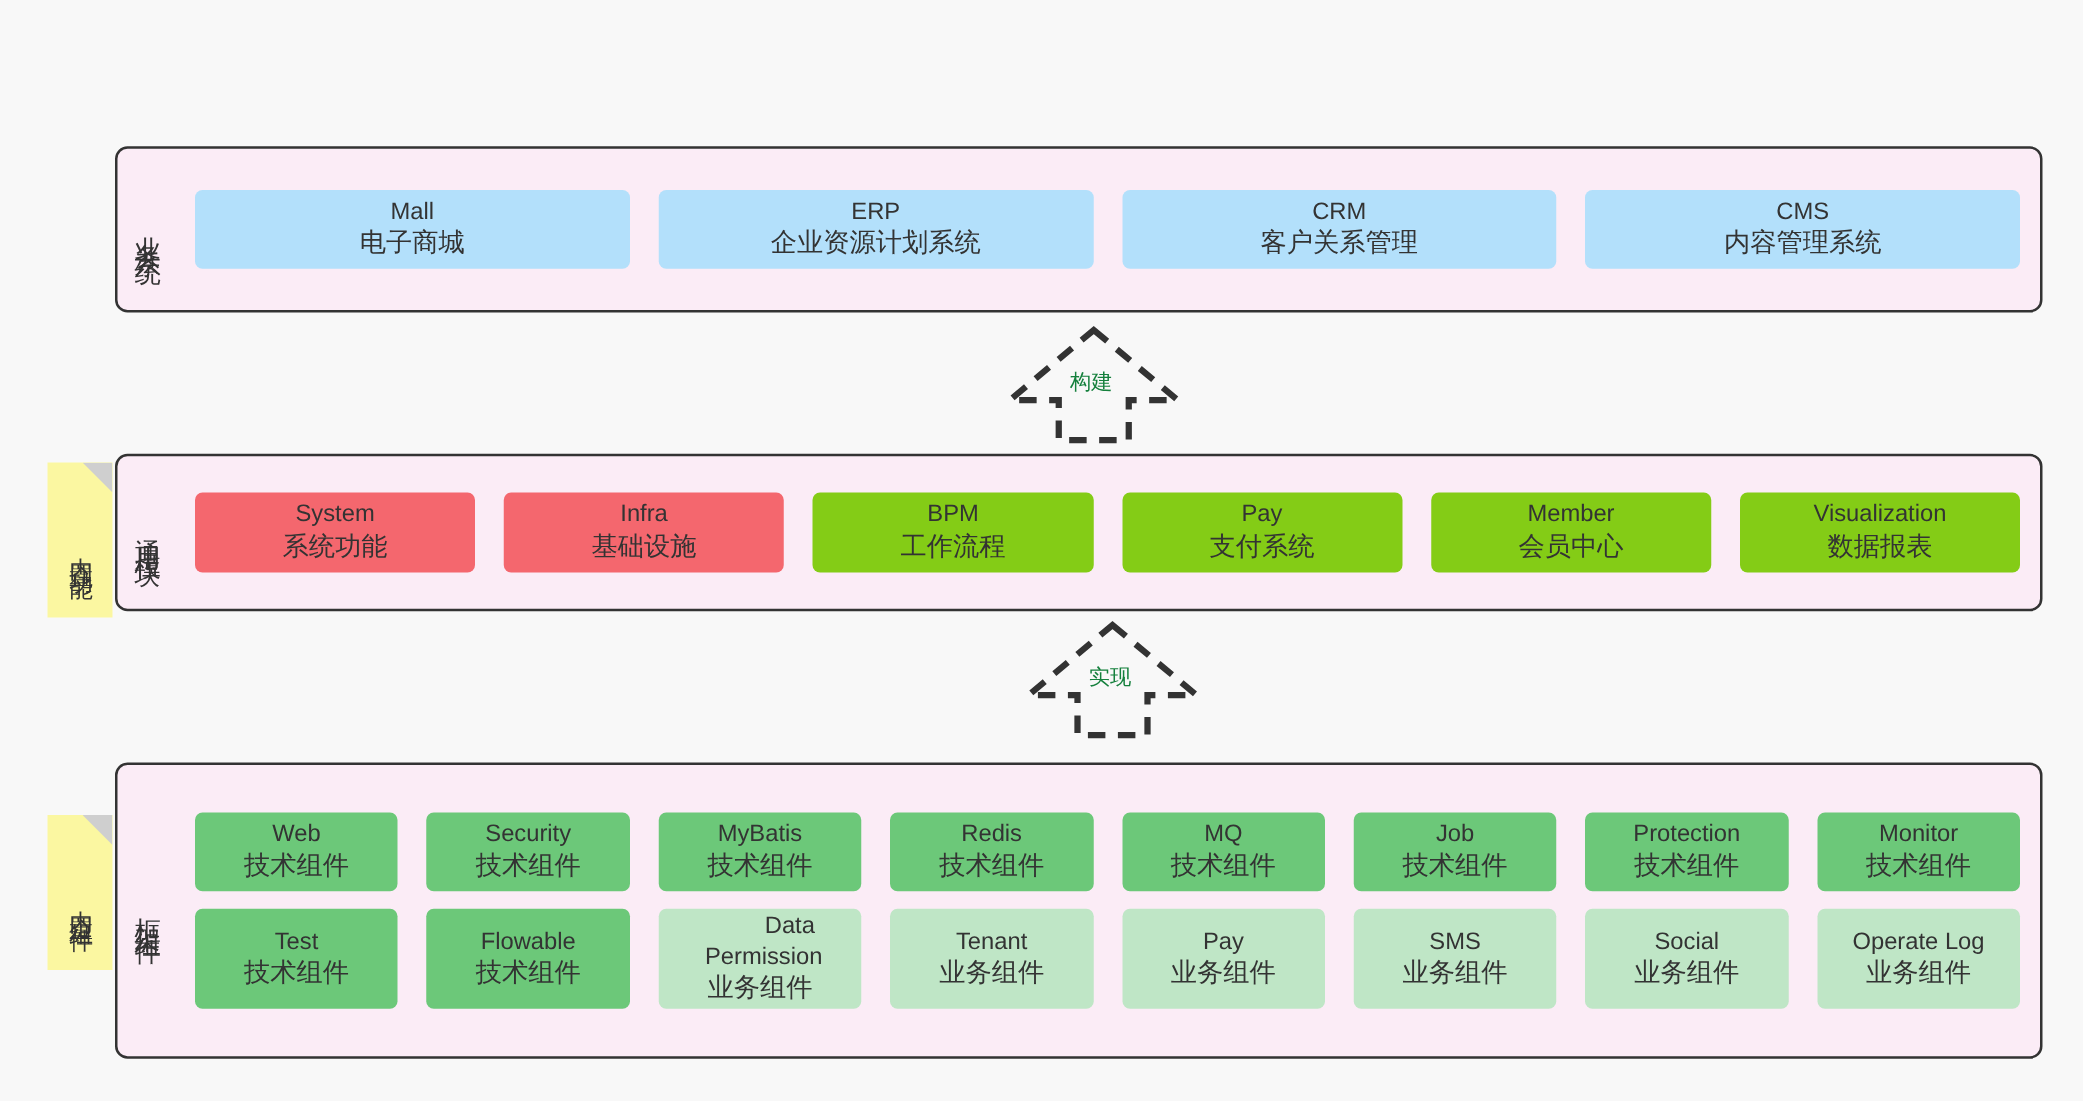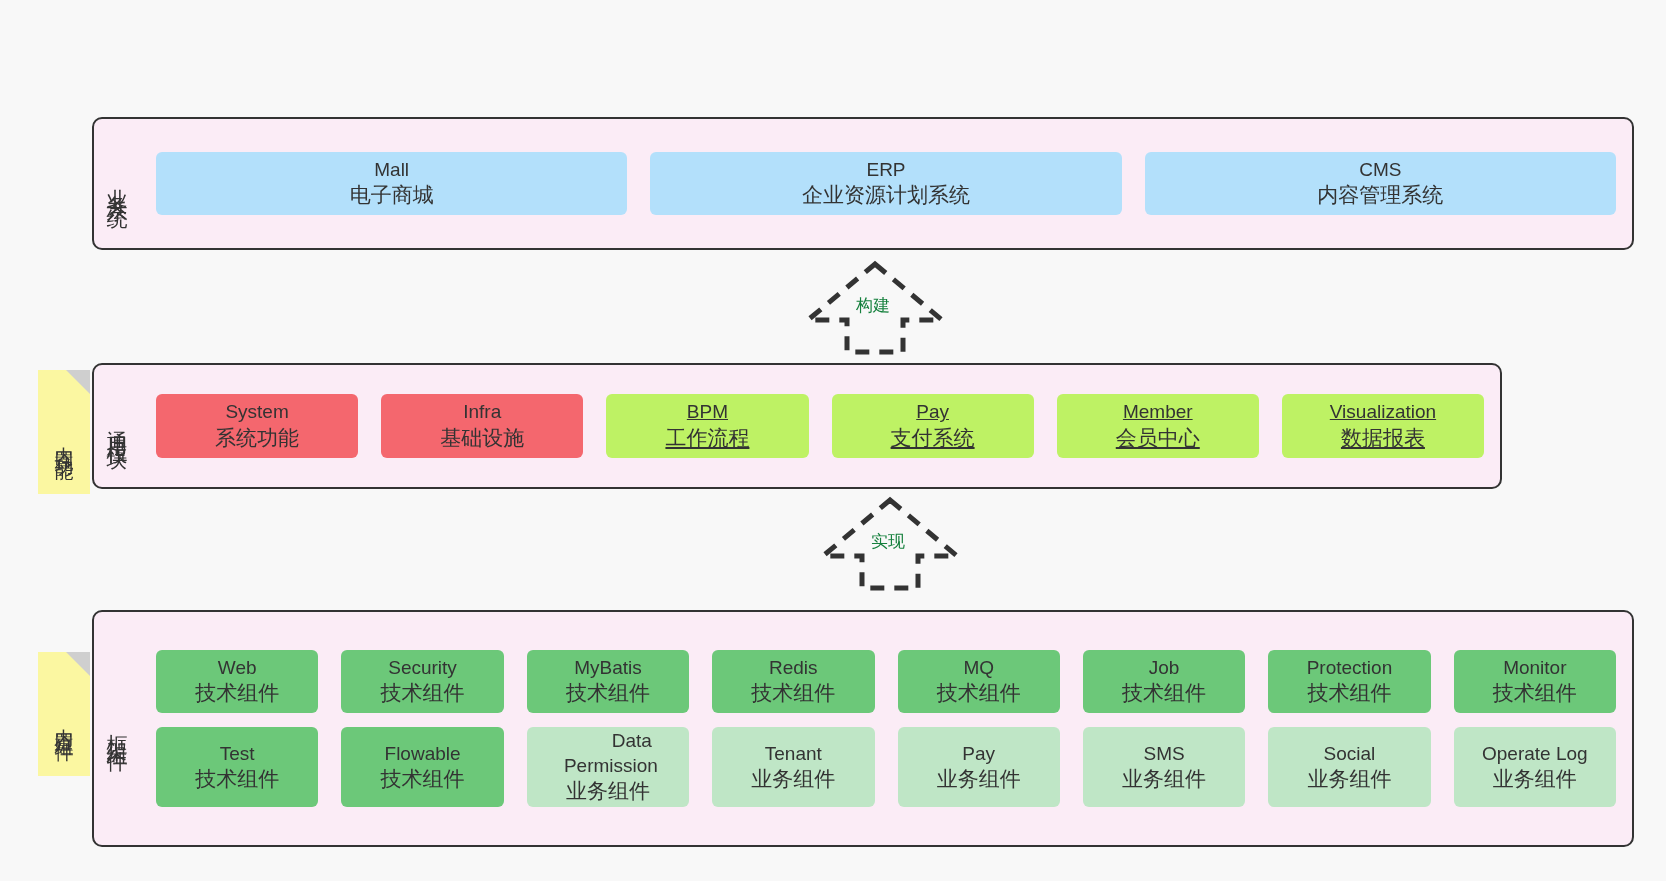--- a/index.html
+++ b/index.html
@@ -67,21 +67,21 @@
     text-align: center;
     color: #333333;
     line-height: 1.28;
     padding: 6px 4px;
   }
   .card .t1 { font-size: 19px; }
   .card .t2 { font-size: 21px; }
 
   .c-blue      { background: #b3e0fb; }
   .c-red       { background: #f4676e; }
-  .c-pink      { background: #bef264; text-decoration: underline; }
+  .c-pink      { background: #84cc16; }
   .c-green     { background: #6cc879; }
   .c-lightgreen{ background: #bfe6c6; }
 
   
   .note {
     position: absolute;
     background: #fbf7a1;
     display: flex;
     align-items: center;
     justify-content: center;
@@ -127,38 +127,42 @@
       <div class="row">
         <div class="card c-blue">
           <div class="t1">Mall</div>
           <div class="t2">电子商城</div>
         </div>
         <div class="card c-blue">
           <div class="t1">ERP</div>
           <div class="t2">企业资源计划系统</div>
         </div>
         <div class="card c-blue">
+          <div class="t1">CRM</div>
+          <div class="t2">客户关系管理</div>
+        </div>
+        <div class="card c-blue">
           <div class="t1">CMS</div>
           <div class="t2">内容管理系统</div>
         </div>
       </div>
     </div>
   </div>
 
   <svg class="gen-arrow" style="left:800px; top:258px; width:150px; height:98px;" viewBox="0 0 150 98">
     <path d="M 75 6 L 142 62 L 103 62 L 103 94 L 47 94 L 47 62 L 8 62 Z" fill="none" stroke="#333333" stroke-width="5" stroke-dasharray="14,10" stroke-linejoin="miter"></path>
   </svg>
   <div class="gen-label" style="left:856px; top:294px;">构建</div>
 
   <div class="note" style="left:38px; top:370px; width:52px; height:124px;">
     <div class="fold"></div>
     <span>内置功能</span>
   </div>
 
-  <div class="layer" id="layer-common" style="left:92px; top:363px; width:1410px; height:126px;">
+  <div class="layer" id="layer-common" style="left:92px; top:363px; width:1542px; height:126px;">
     <div class="layer-title">
       <span>通用模块</span>
     </div>
     <div class="layer-body">
       <div class="row">
         <div class="card c-red">
           <div class="t1">System</div>
           <div class="t2">系统功能</div>
         </div>
         <div class="card c-red">

